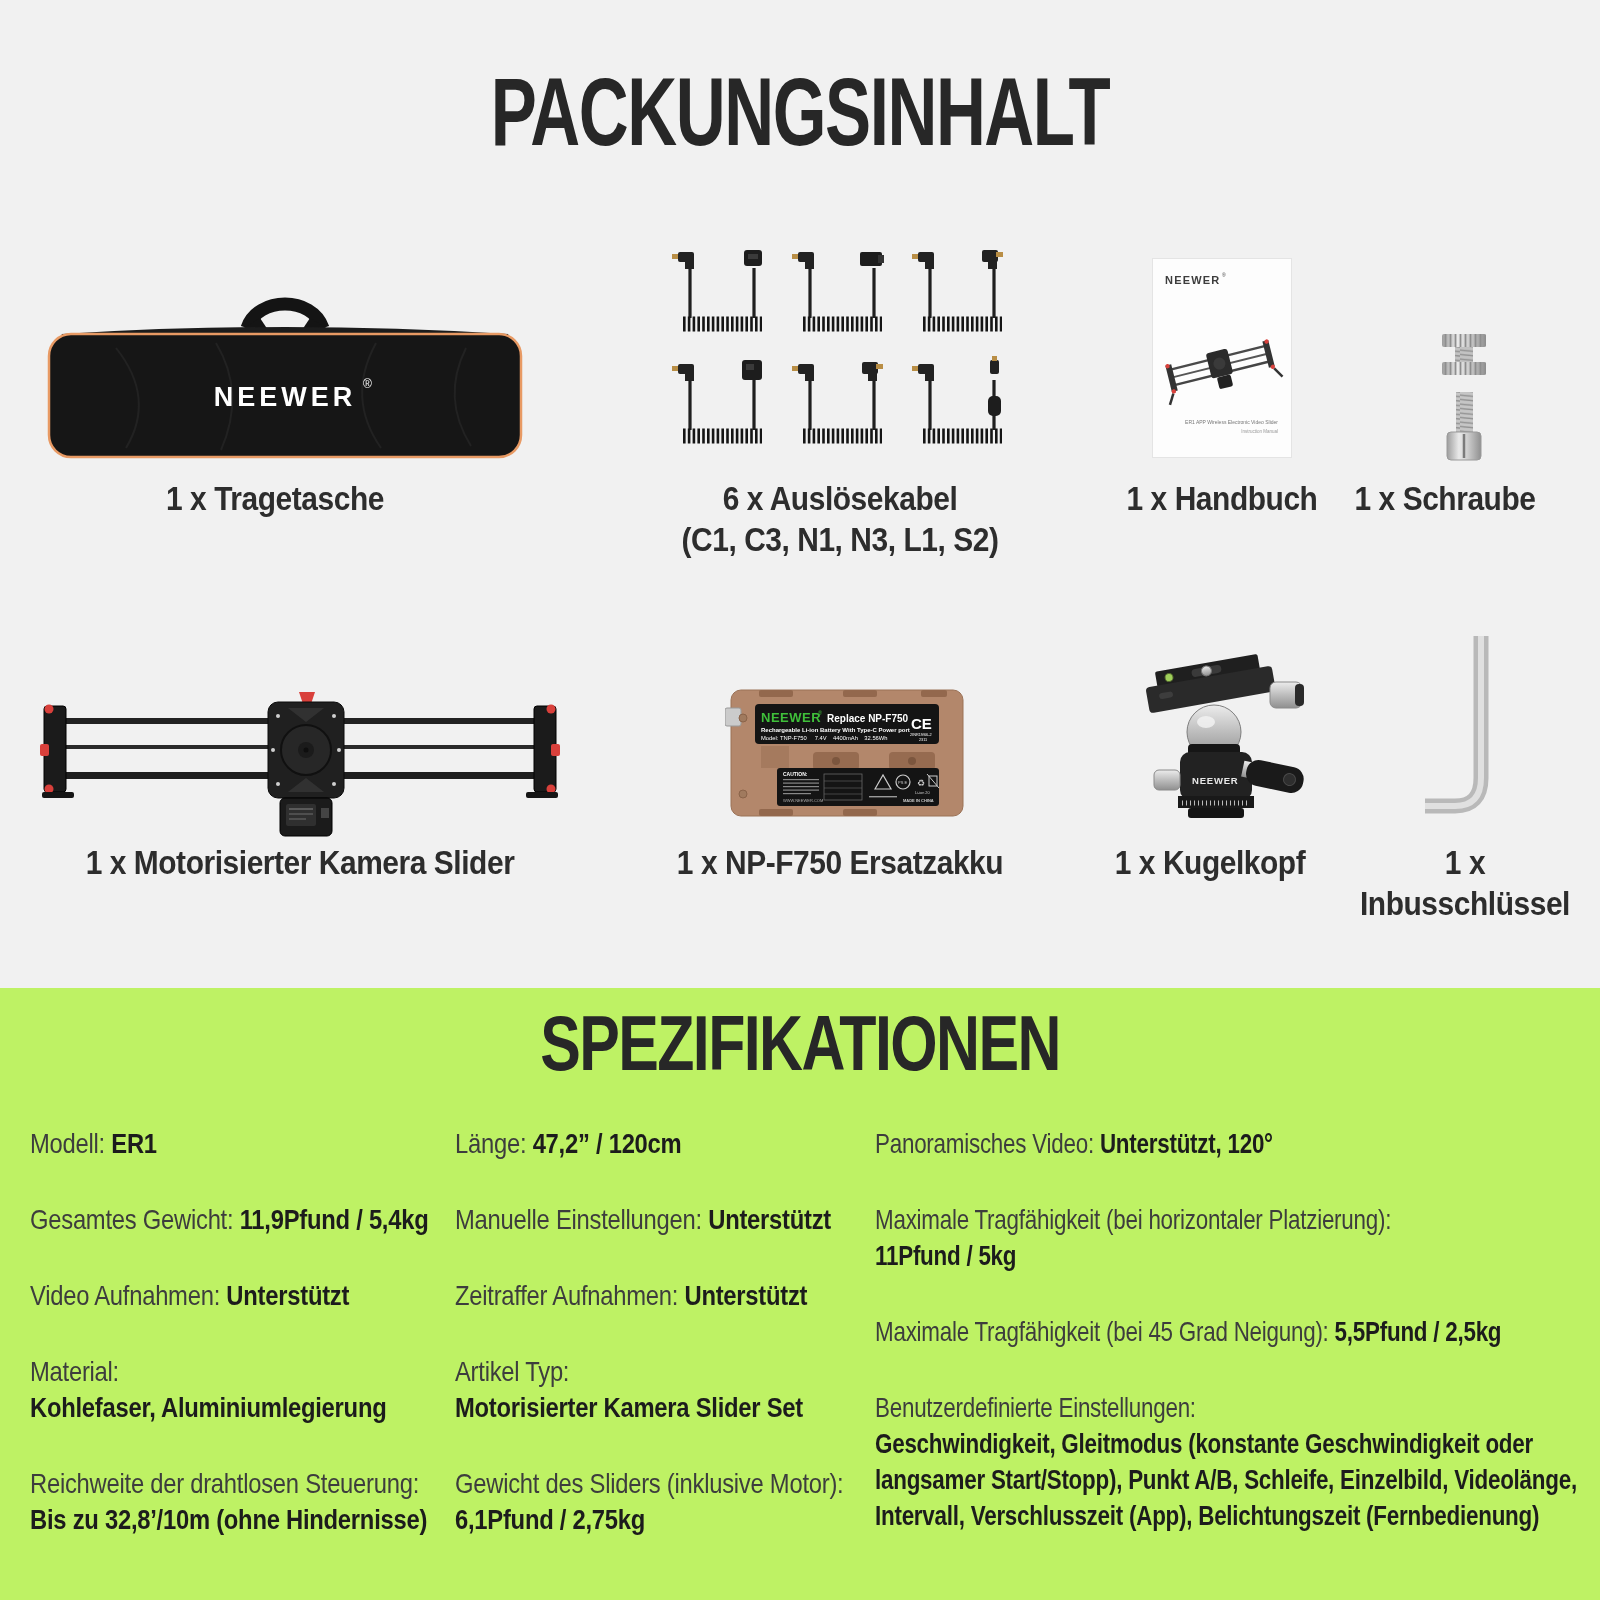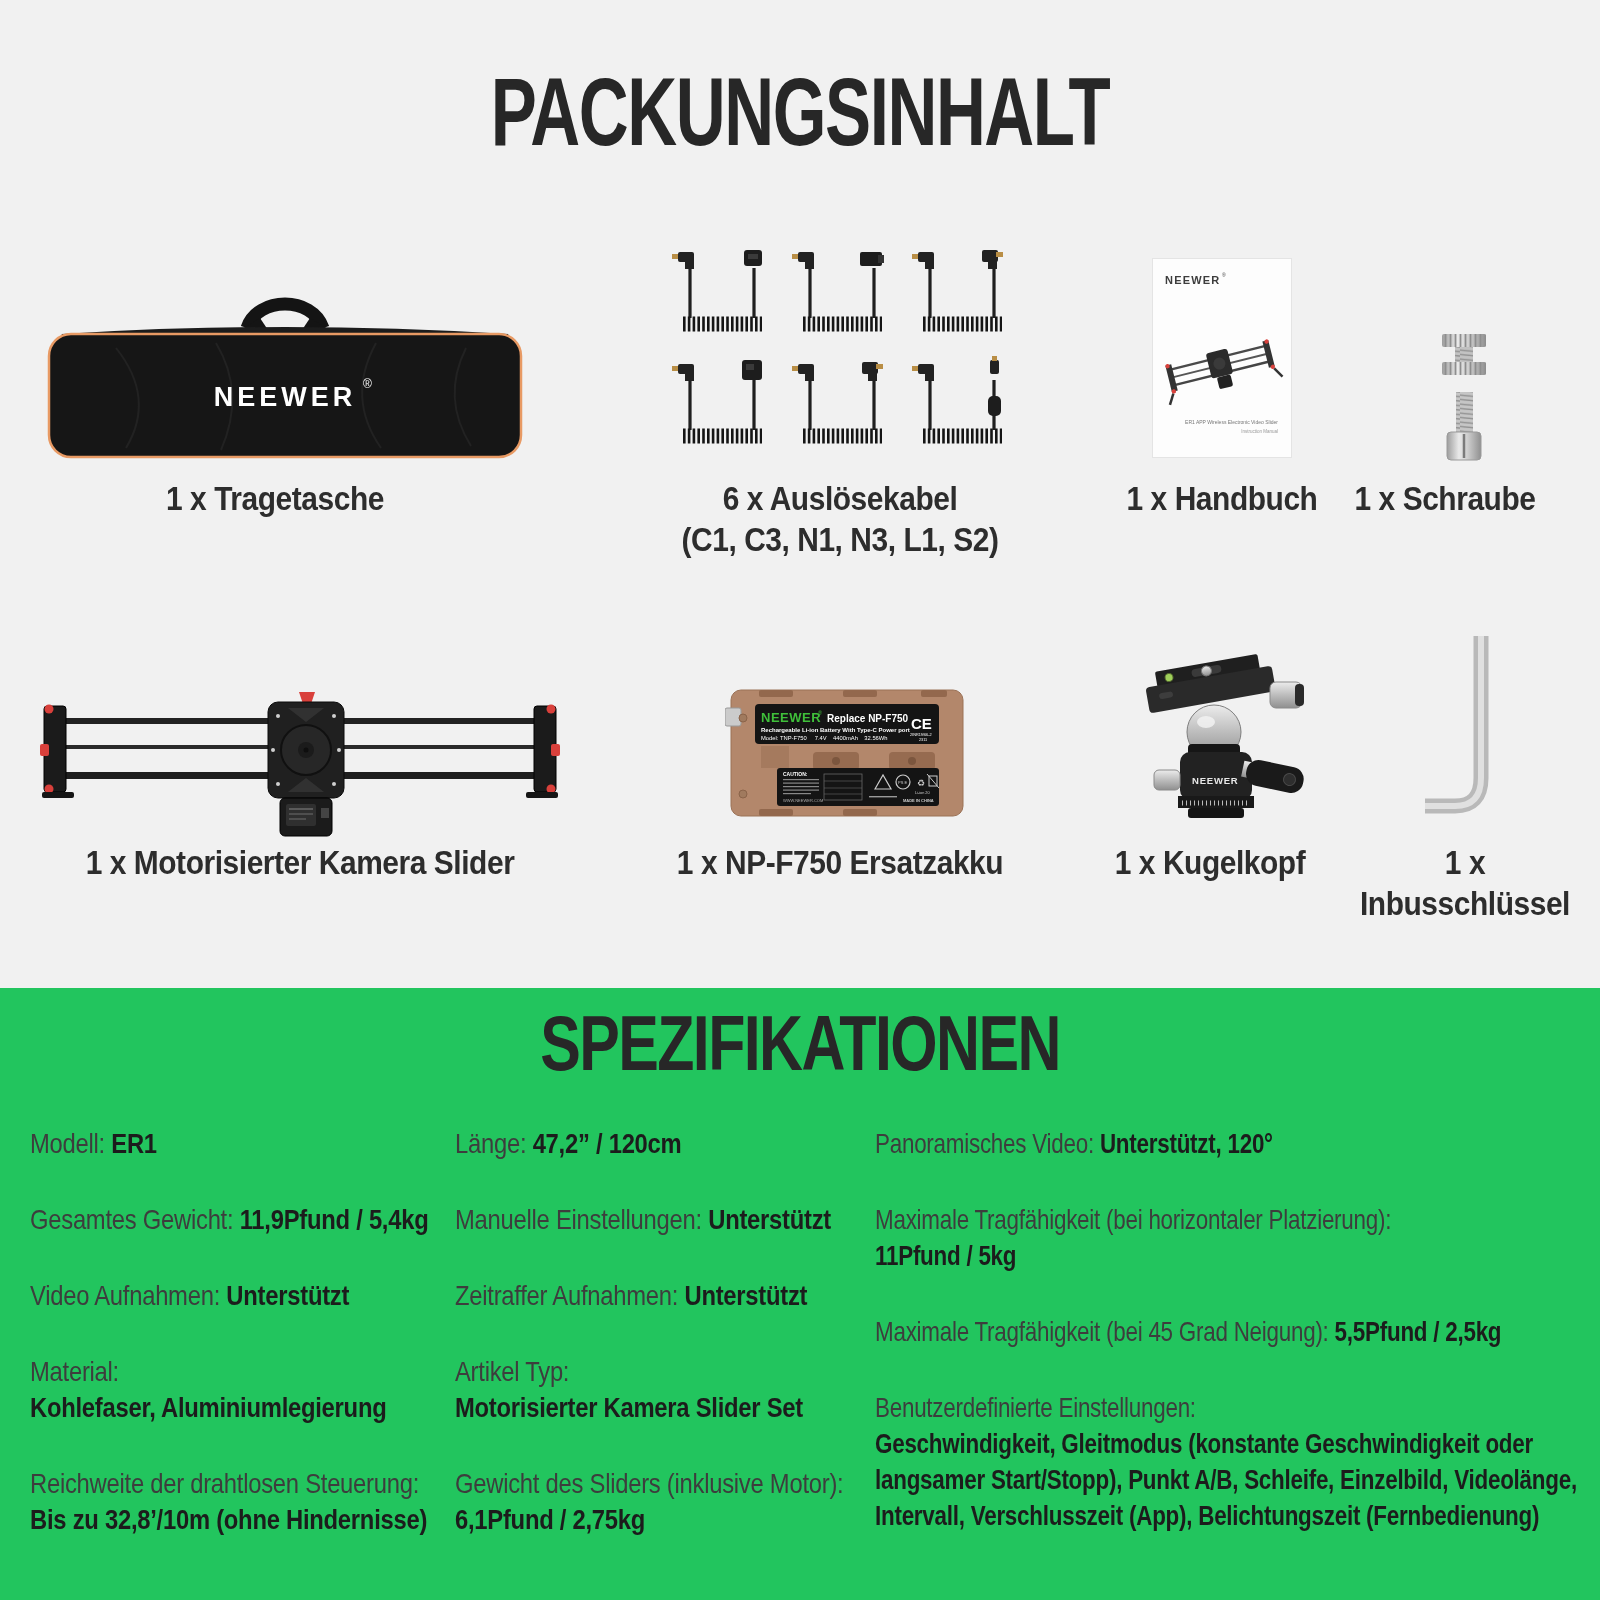--- a/index.html
+++ b/index.html
@@ -1,17 +1,17 @@
 <!DOCTYPE html>
 <html><head>
 <meta charset="utf-8">
 <style>
   html,body{margin:0;padding:0;background:#fff;}
   .canvas{position:relative;width:1600px;height:1600px;overflow:hidden;
-          font-family:"Liberation Sans",sans-serif;background:#22c55e;}
+          font-family:"Liberation Sans",sans-serif;background:#bef264;}
   .top-bg{position:absolute;left:0;top:0;width:1600px;height:988px;background:#f1f1f1;}
   .section-title{position:absolute;left:0;width:1600px;text-align:center;
           font-weight:bold;color:#272727;letter-spacing:-2px;line-height:1;}
   #title-contents{top:64px;font-size:96px;transform:scaleX(0.72);}
   #title-specs{top:1004px;font-size:78px;transform:scaleX(0.78);}
   .item-label{position:absolute;text-align:center;font-weight:bold;color:#2d2d2d;
           font-size:34px;line-height:41px;letter-spacing:-0.5px;transform:scaleX(0.88);}
   .graphic{position:absolute;}
   .cable-grid{position:absolute;left:670px;top:244px;width:348px;height:218px;
           display:grid;grid-template-columns:repeat(3,1fr);column-gap:12px;row-gap:6px;}

